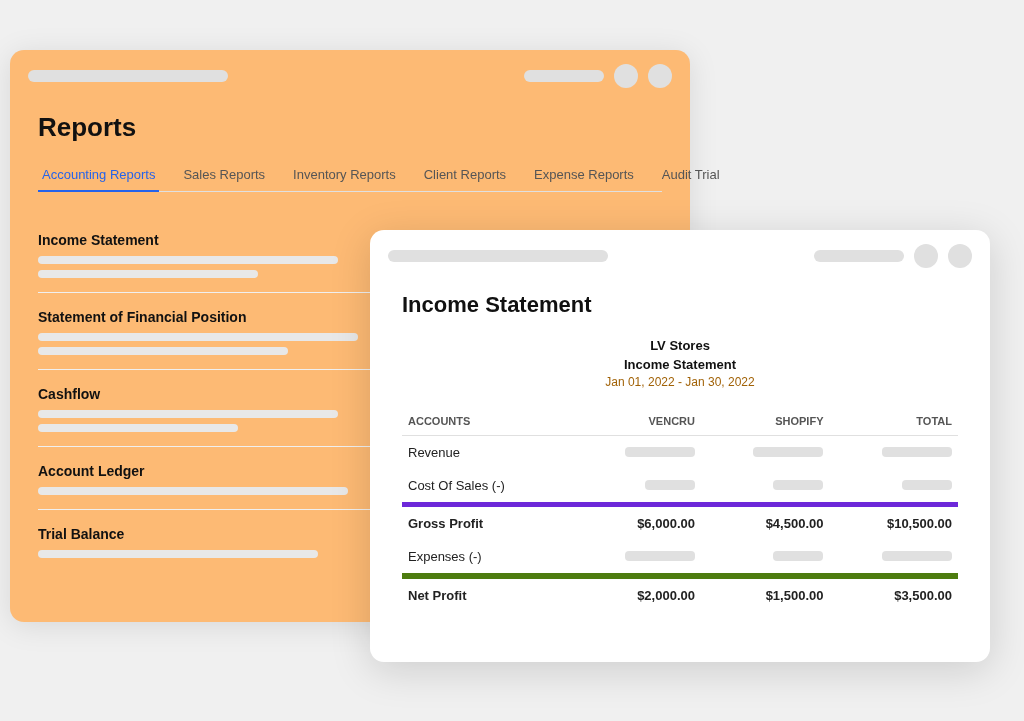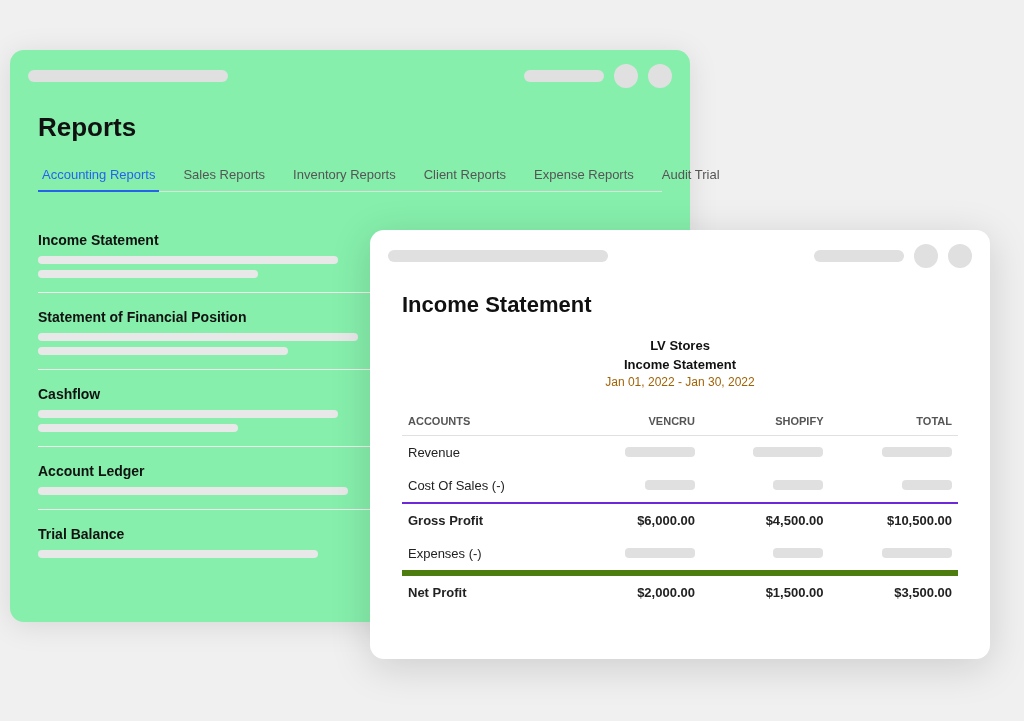--- a/index.html
+++ b/index.html
@@ -14,21 +14,21 @@
       justify-content: center;
       position: relative;
     }
 
     
     .window-back {
       position: absolute;
       top: 50px;
       left: 10px;
       width: 680px;
-      background: #86efac;
+      background: #fdba74;
       border-radius: 14px;
       box-shadow: 0 4px 30px rgba(0,0,0,0.10);
       padding: 0 0 30px 0;
       z-index: 1;
     }
 
     .window-titlebar {
       display: flex;
       align-items: center;
       padding: 14px 18px;
@@ -183,21 +183,21 @@
       padding: 9px 6px;
       color: #222;
     }
 
     .statement-table tbody tr td:not(:first-child) {
       text-align: right;
     }
 
     .statement-table tbody tr.subtotal td {
       font-weight: 700;
-      border-top: 2px solid #6d28d9;
+      border-top: 5px solid #6d28d9;
     }
 
     .statement-table tbody tr.total-row td {
       font-weight: 700;
       border-top: 6px solid #4d7c0f;
     }
 
     .skeleton-cell {
       display: inline-block;
       height: 10px;

